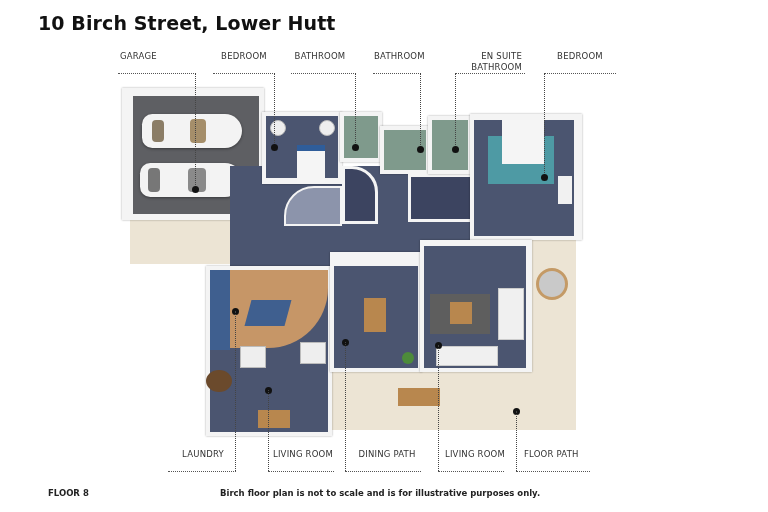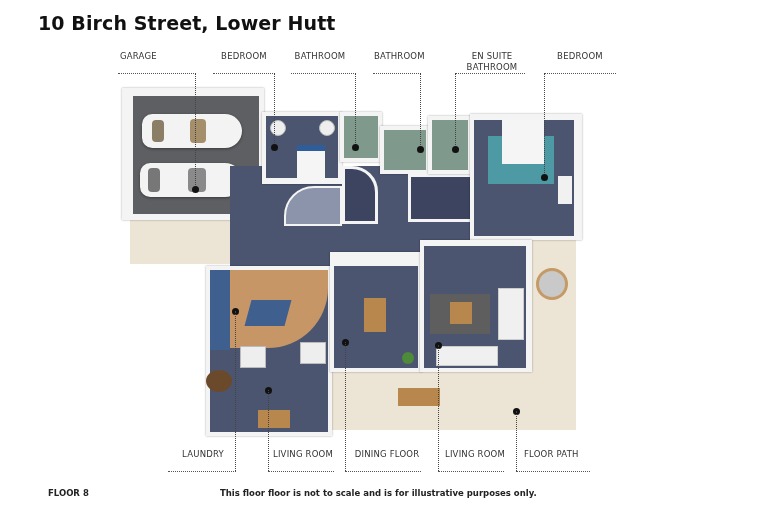--- a/index.html
+++ b/index.html
@@ -116,21 +116,21 @@
 <div class="abs lbl" style="left:294px;top:51px;width:52px;">BATHROOM</div>
 <div class="abs dash-h" style="left:291px;top:73px;width:65px;"></div>
 <div class="abs dash-v" style="left:355px;top:73px;height:74px;"></div>
 <div class="abs dot" style="left:352px;top:144px;"></div>
 
 <div class="abs lbl" style="left:374px;top:51px;width:46px;">BATHROOM</div>
 <div class="abs dash-h" style="left:373px;top:73px;width:48px;"></div>
 <div class="abs dash-v" style="left:420px;top:73px;height:76px;"></div>
 <div class="abs dot" style="left:417px;top:146px;"></div>
 
-<div class="abs lbl" style="left:462px;top:51px;width:60px;line-height:11px;">
+<div class="abs lbl" style="left:462px;top:51px;width:60px;line-height:11px;text-align:right;">
   <div>EN SUITE</div>
   <div>BATHROOM</div>
 </div>
 <div class="abs dash-h" style="left:455px;top:73px;width:70px;"></div>
 <div class="abs dash-v" style="left:455px;top:73px;height:76px;"></div>
 <div class="abs dot" style="left:452px;top:146px;"></div>
 
 <div class="abs lbl" style="left:556px;top:51px;width:48px;">BEDROOM</div>
 <div class="abs dash-h" style="left:544px;top:73px;width:72px;"></div>
 <div class="abs dash-v" style="left:544px;top:73px;height:104px;"></div>
@@ -142,26 +142,26 @@
 <div class="abs lbl" style="left:182px;top:449px;width:42px;">LAUNDRY</div>
 
 <div class="abs dot" style="left:265px;top:387px;"></div>
 <div class="abs dash-v" style="left:268px;top:390px;height:81px;"></div>
 <div class="abs dash-h" style="left:268px;top:471px;width:66px;"></div>
 <div class="abs lbl" style="left:272px;top:449px;width:62px;">LIVING ROOM</div>
 
 <div class="abs dot" style="left:342px;top:339px;"></div>
 <div class="abs dash-v" style="left:345px;top:342px;height:129px;"></div>
 <div class="abs dash-h" style="left:345px;top:471px;width:76px;"></div>
-<div class="abs lbl" style="left:354px;top:449px;width:66px;">DINING FLOOR</div>
+<div class="abs lbl" style="left:354px;top:449px;width:66px;">DINING PATH</div>
 
 <div class="abs dot" style="left:435px;top:342px;"></div>
 <div class="abs dash-v" style="left:438px;top:345px;height:126px;"></div>
 <div class="abs dash-h" style="left:438px;top:471px;width:66px;"></div>
 <div class="abs lbl" style="left:444px;top:449px;width:62px;">LIVING ROOM</div>
 
 <div class="abs dot" style="left:513px;top:408px;"></div>
 <div class="abs dash-v" style="left:516px;top:411px;height:60px;"></div>
 <div class="abs dash-h" style="left:516px;top:471px;width:74px;"></div>
 <div class="abs lbl" style="left:524px;top:449px;width:50px;">FLOOR PATH</div>
 
 <div class="abs floor">FLOOR 8</div>
-<div class="abs disclaimer">This floor floor is not to scale and is for illustrative purposes only.</div>
+<div class="abs disclaimer">Birch floor plan is not to scale and is for illustrative purposes only.</div>
 
 </body></html>

